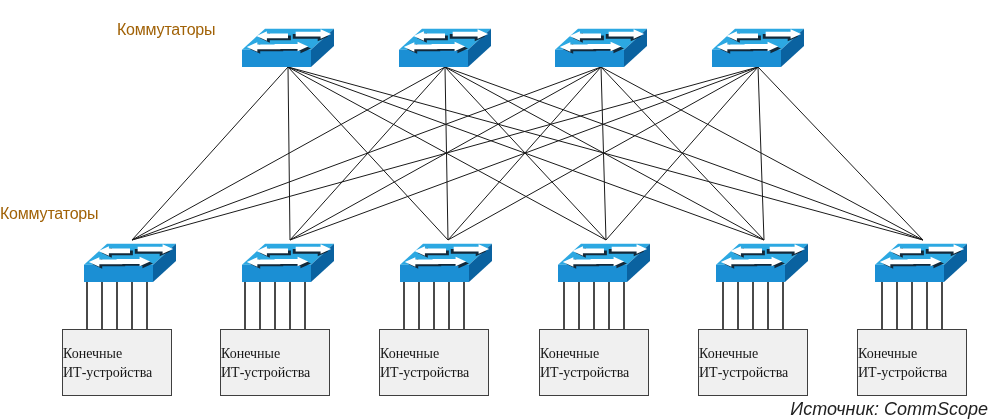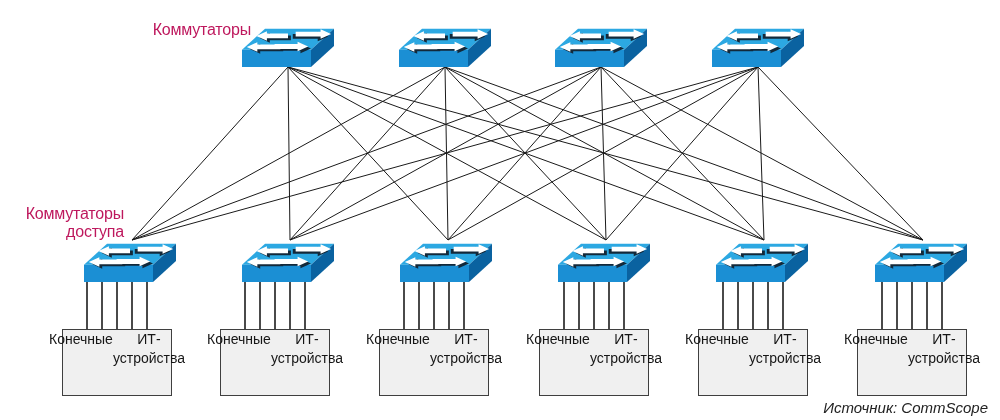--- a/index.html
+++ b/index.html
@@ -3,33 +3,33 @@
 <meta charset="utf-8">
 <style>
   html,body{margin:0;padding:0;background:#fff;}
   .stage{
     position:relative;width:1000px;height:420px;background:#ffffff;
     font-family:"Liberation Sans",sans-serif;overflow:hidden;
   }
   .wires{position:absolute;left:0;top:0;width:1000px;height:420px;}
   .switch{position:absolute;width:96px;height:46px;}
   .layer-label{
-    position:absolute;text-align:right;font-size:16px;line-height:18px;
-    color:#be185d;letter-spacing:-0.2px;white-space:nowrap;
+    position:absolute;text-align:left;font-size:16px;line-height:18px;
+    color:#a16207;letter-spacing:-0.2px;white-space:nowrap;
   }
   .layer-label span{display:block;}
   .device-box{
     position:absolute;box-sizing:border-box;width:110px;height:67px;
     background:#f0f0f0;border:1.5px solid #3f3f3f;
-    display:flex;flex-direction:row;justify-content:center;
-    text-align:center;font-size:14px;line-height:19px;color:#161616;
+    display:flex;flex-direction:column;justify-content:center;
+    text-align:left;font-size:14px;line-height:19px;color:#161616;font-family:Liberation Serif, serif;
   }
   .source{
     position:absolute;right:12px;top:399px;font-style:italic;
-    font-size:15px;color:#222;
+    font-size:18px;color:#222;
   }
   .defs-holder{position:absolute;width:0;height:0;overflow:hidden;}
 </style>
 </head>
 <body>
 
 <div class="stage">
 
   <svg class="defs-holder" aria-hidden="true">
     <defs>
@@ -146,21 +146,20 @@
     </svg>
   <svg class="switch" style="left:873px;top:238px" viewBox="0 0 100 48">
       <use href="#sw-icon" xlink:href="#sw-icon"></use>
     </svg>
 
   <div class="layer-label" style="left:117px;top:21px;width:134px">
     <span>Коммутаторы</span>
   </div>
   <div class="layer-label" style="left:0px;top:205px;width:124px">
     <span>Коммутаторы</span>
-    <span>доступа</span>
   </div>
 
   <div class="device-box" style="left:62px;top:329px">
     <span>Конечные</span>
     <span>ИТ-устройства</span>
   </div>
   <div class="device-box" style="left:220px;top:329px">
     <span>Конечные</span>
     <span>ИТ-устройства</span>
   </div>

